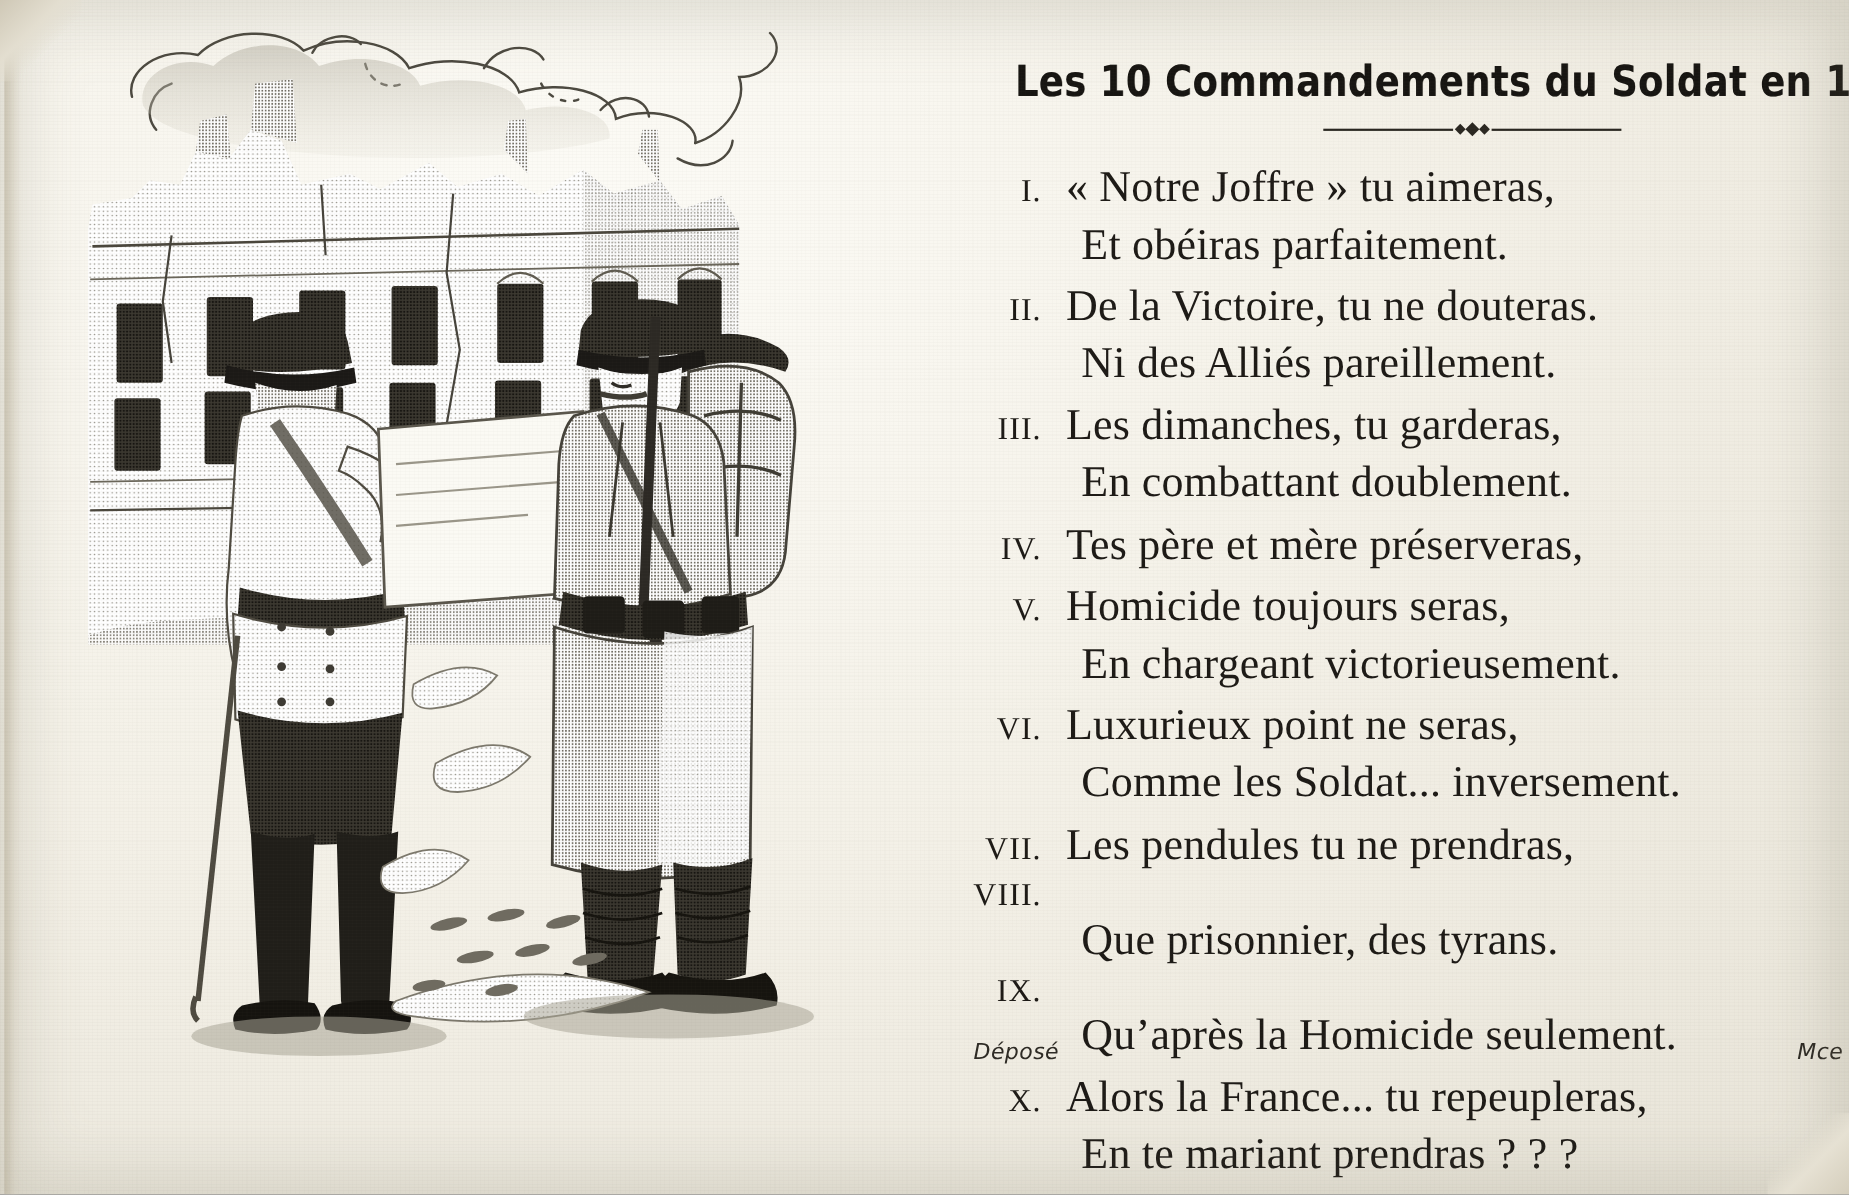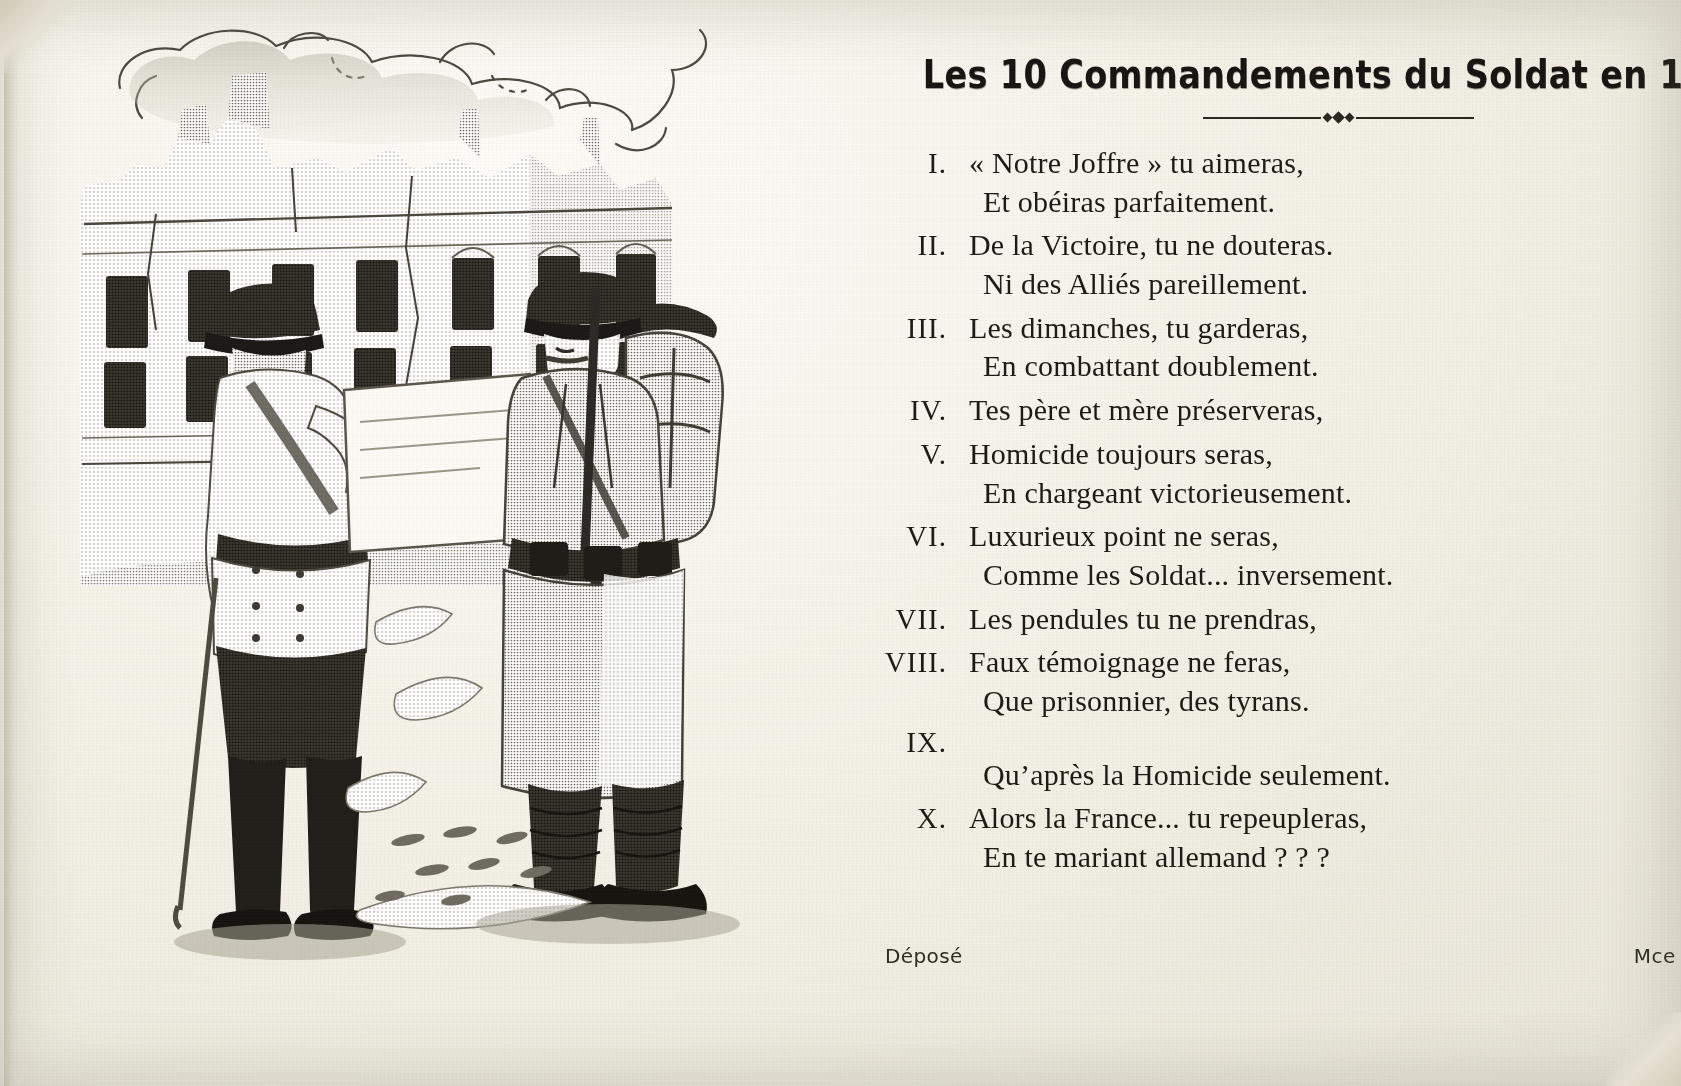--- a/index.html
+++ b/index.html
@@ -135,21 +135,21 @@
     text-align: right;
     padding-right: 22px;
     font-size: 29px;
     color: #1d1a16;
     letter-spacing: 1px;
   }
   .cmd-lines {
     flex: 1 1 auto;
   }
   .cmd-line {
-    font-size: 30px;
+    font-size: 40px;
     line-height: 1.29;
     color: #1d1a16;
     white-space: nowrap;
     letter-spacing: .2px;
   }
   .cmd-line.second {
     padding-left: 14px;
   }
 
   
@@ -157,20 +157,21 @@
     position: absolute;
     left: 10px;
     right: 44px;
     bottom: 118px;
     display: flex;
     justify-content: space-between;
     align-items: baseline;
   }
   .credit-text {
     font-family: "DejaVu Sans", sans-serif;
+    font-style: italic;
     font-size: 20px;
     color: #2d2a24;
     letter-spacing: .4px;
   }
   .credit-left { padding-left: 30px; }
   .credit-right { padding-right: 84px; }
 </style>
 </head>
 <body>
 
@@ -460,38 +461,38 @@
         <li class="cmd">
           <span class="cmd-num">VII.</span>
           <span class="cmd-lines">
             <span class="cmd-line">Les pendules tu ne prendras,</span><br>
           </span>
         </li>
 
         <li class="cmd">
           <span class="cmd-num">VIII.</span>
           <span class="cmd-lines">
-            <span class="cmd-line">Faux témoignage ne feras,</span><br>
+            <br>
             <span class="cmd-line second">Que prisonnier, des tyrans.</span>
           </span>
         </li>
 
         <li class="cmd">
           <span class="cmd-num">IX.</span>
           <span class="cmd-lines">
             <br>
             <span class="cmd-line second">Qu’après la Homicide seulement.</span>
           </span>
         </li>
 
         <li class="cmd">
           <span class="cmd-num">X.</span>
           <span class="cmd-lines">
             <span class="cmd-line">Alors la France... tu repeupleras,</span><br>
-            <span class="cmd-line second">En te mariant allemand ? ? ?</span>
+            <span class="cmd-line second">En te mariant prendras ? ? ?</span>
           </span>
         </li>
 
       </ul>
 
       <div class="credits">
         <span class="credit-text credit-left">Déposé</span>
         <span class="credit-text credit-right">Mce Dum.</span>
       </div>
 

